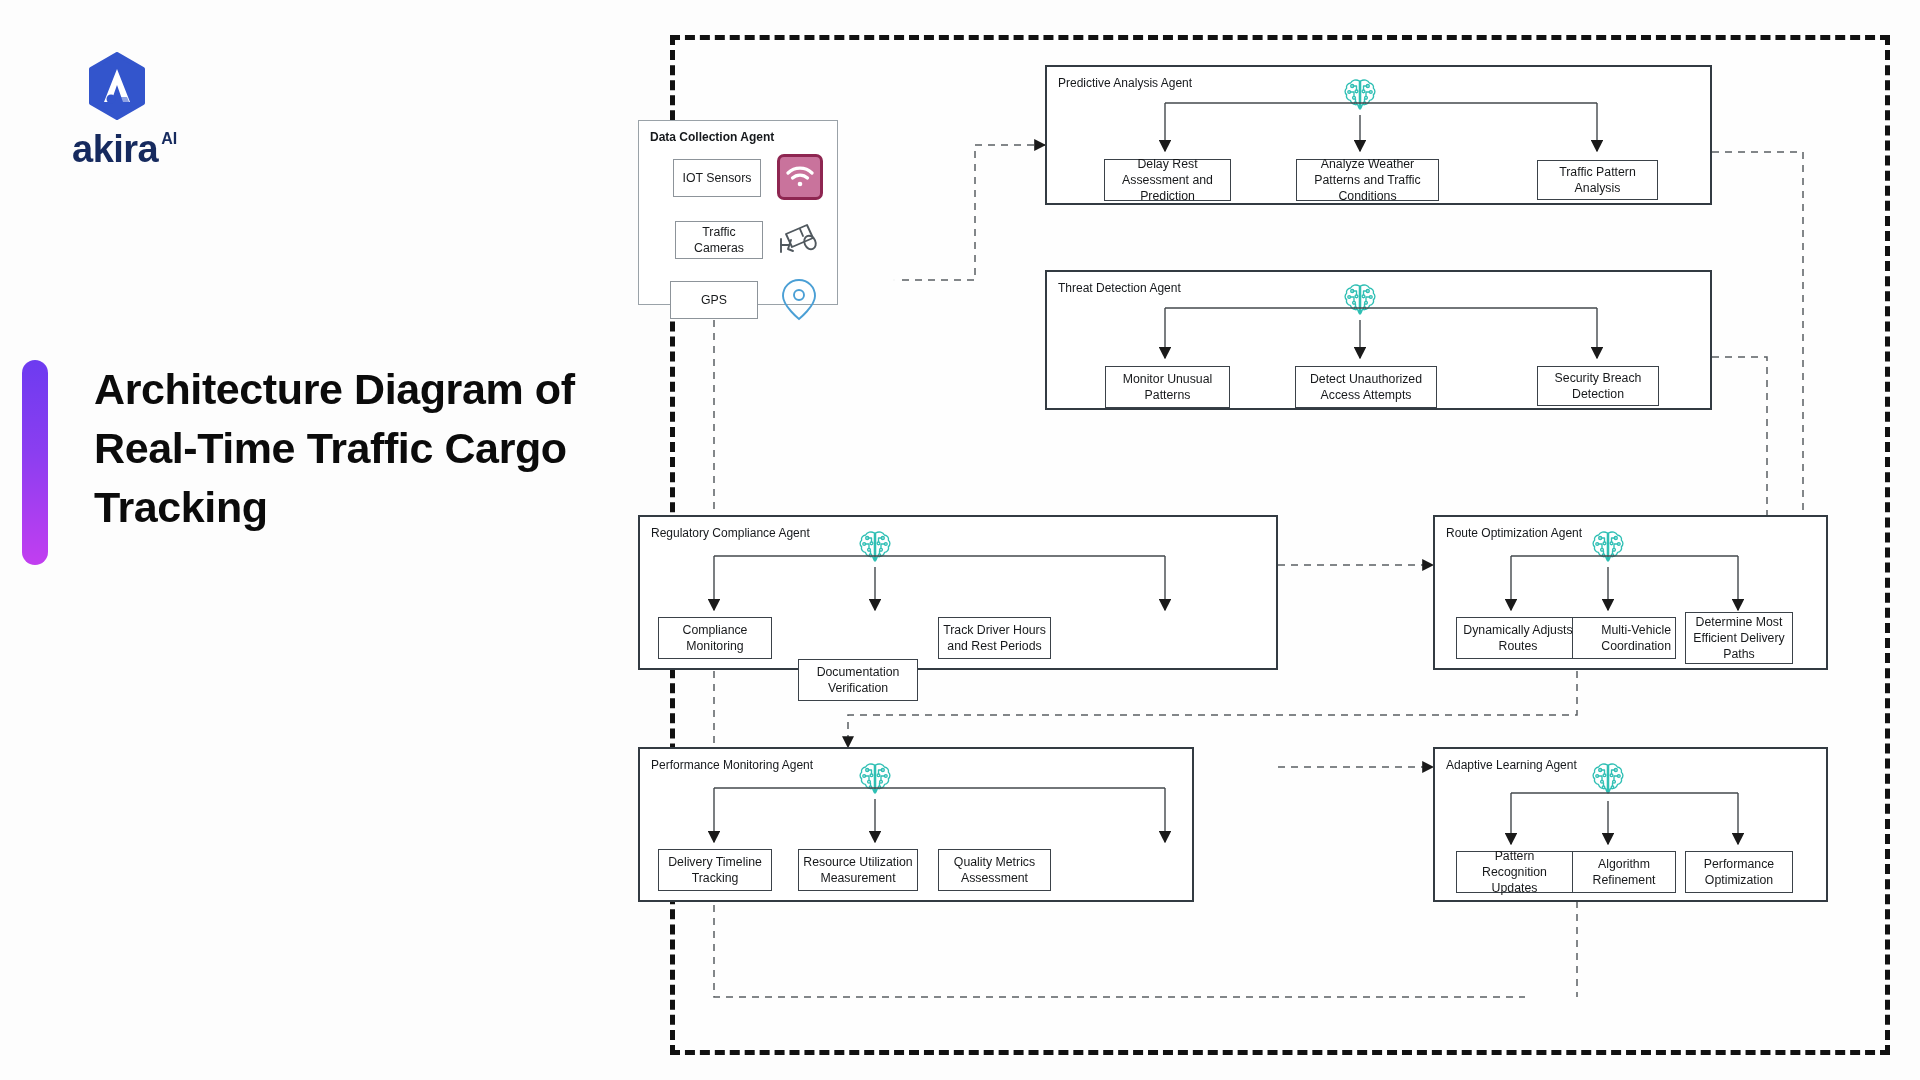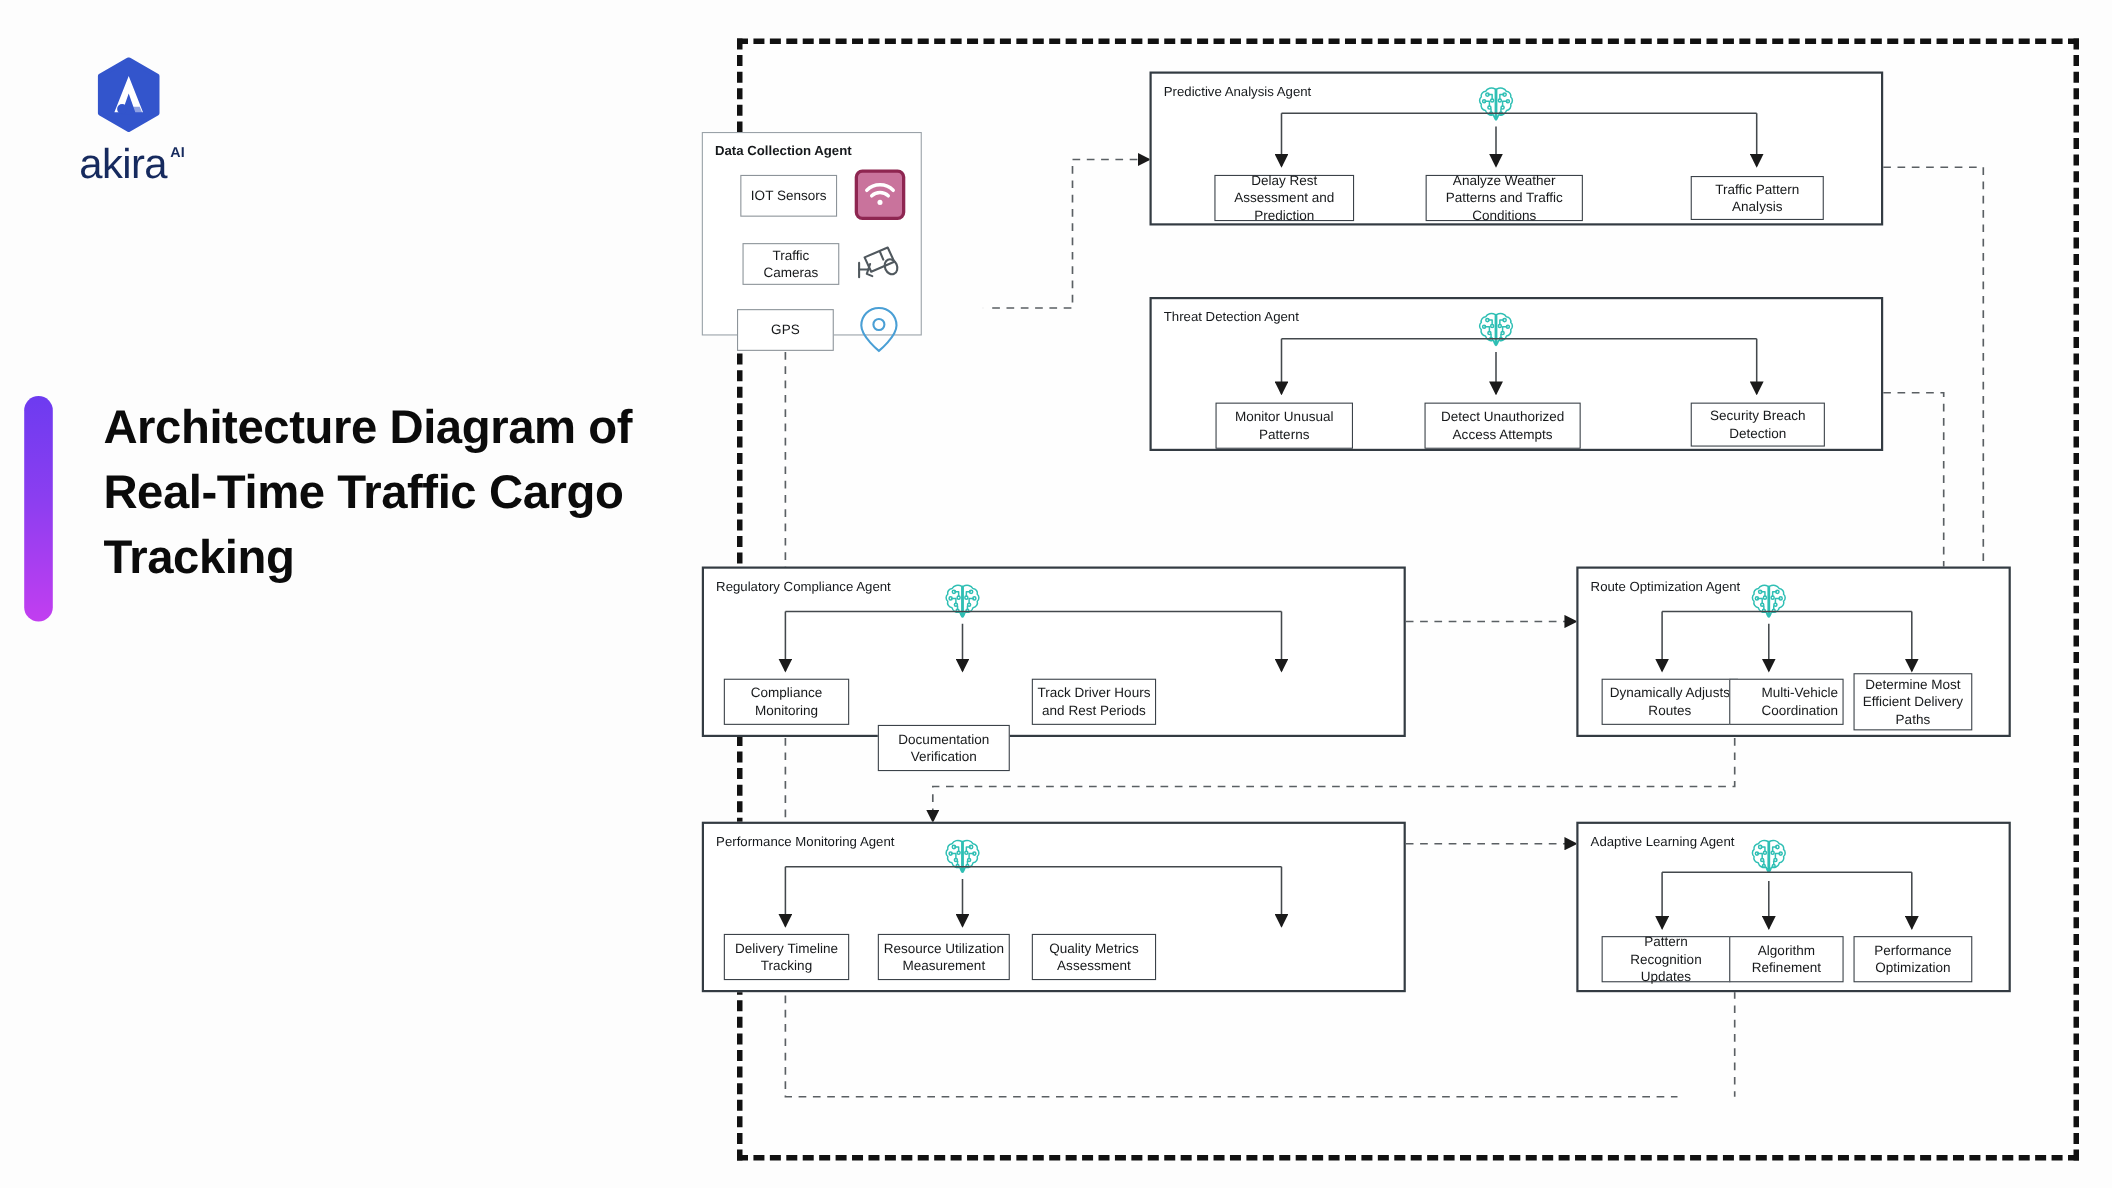--- a/index.html
+++ b/index.html
@@ -12,25 +12,25 @@
   }
   #stage { position: relative; width: 1920px; height: 1080px; background: #fdfdfd; }
 
   
   #left-panel { position: absolute; left: 0; top: 0; width: 670px; height: 1080px; }
 
   #logo-wrap { position: absolute; left: 72px; top: 52px; width: 220px; }
   #logo-hex { width: 62px; height: 68px; margin-left: 14px; }
   #logo-text { margin-top: 6px; display: flex; align-items: flex-start; }
   #logo-word {
-    font-size: 38px; font-weight: 400; color: #162a5e;
+    font-size: 38px; font-weight: 700; color: #162a5e;
     letter-spacing: -0.5px; line-height: 1;
   }
   #logo-sup {
-    font-size: 13px; font-weight: 700; color: #162a5e;
+    font-size: 16px; font-weight: 700; color: #162a5e;
     margin-left: 3px; margin-top: 1px; line-height: 1;
   }
 
   #title-block { position: absolute; left: 22px; top: 360px; display: flex; align-items: flex-start; }
   #title-bar {
     width: 26px; height: 205px; border-radius: 13px;
     background: linear-gradient(180deg, #6d3bf0 0%, #8b3ef0 45%, #c23ef0 100%);
     flex: 0 0 auto;
   }
   #title-text {
@@ -344,21 +344,21 @@
           <path d="M173 50 L173 93" marker-end="url(#ah)"></path>
           <path d="M303 39 L303 93" marker-end="url(#ah)"></path>
         </g>
       </svg>
 
       <div class="leaf" style="left:21px; top:100px; width:124px; height:42px;">Dynamically Adjusts Routes</div>
       <div class="leaf" style="left:137px; top:100px; width:104px; height:42px;text-align:right;">Multi-Vehicle Coordination</div>
       <div class="leaf" style="left:250px; top:95px; width:108px; height:52px;">Determine Most Efficient Delivery Paths</div>
     </div>
 
-    <div class="agent" style="left:-32px; top:712px; width:640px; height:155px;">
+    <div class="agent" style="left:-32px; top:712px; width:556px; height:155px;">
       <div class="agent-title">Performance Monitoring Agent</div>
 
       <svg class="brain" style="left:215px; top:10px;" viewBox="0 0 40 40">
         <g fill="none" stroke="#2fbfb4" stroke-width="1.35" stroke-linecap="round" stroke-linejoin="round">
           <path d="M19.4 6 C16 4 12 5.2 10.6 8 C7.6 8.4 6 10.8 6.6 13.2 C4.6 14.8 4.6 18 6.6 19.6 C5.8 22.4 7.6 25 10.4 25.4 C11.2 28.6 14.6 30.4 17.6 29.4 C18.2 31.6 19.4 33.6 19.4 33.6 Z"></path>
           <path d="M20.6 6 C24 4 28 5.2 29.4 8 C32.4 8.4 34 10.8 33.4 13.2 C35.4 14.8 35.4 18 33.4 19.6 C34.2 22.4 32.4 25 29.6 25.4 C28.8 28.6 25.4 30.4 22.4 29.4 C21.8 31.6 20.6 33.6 20.6 33.6 Z"></path>
           <path d="M20 6 L20 34"></path>
           <path d="M13 11 L16.5 11 L16.5 15"></path>
             <path d="M10 17 L14 17 L14 21.5"></path>
             <path d="M15.5 24 L15.5 27"></path>

